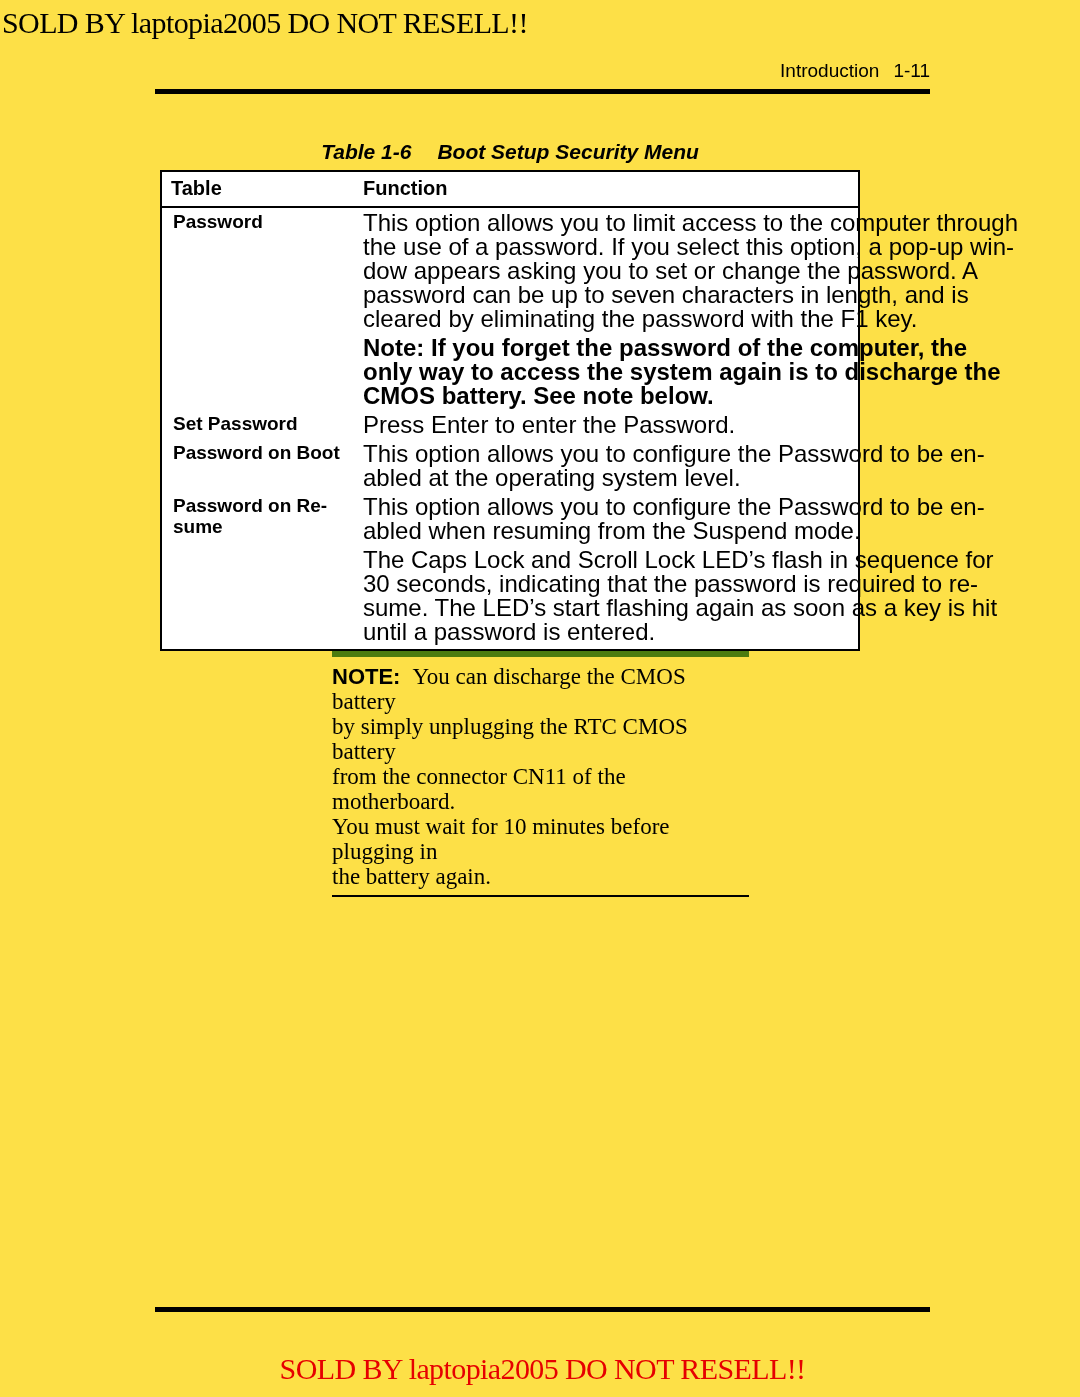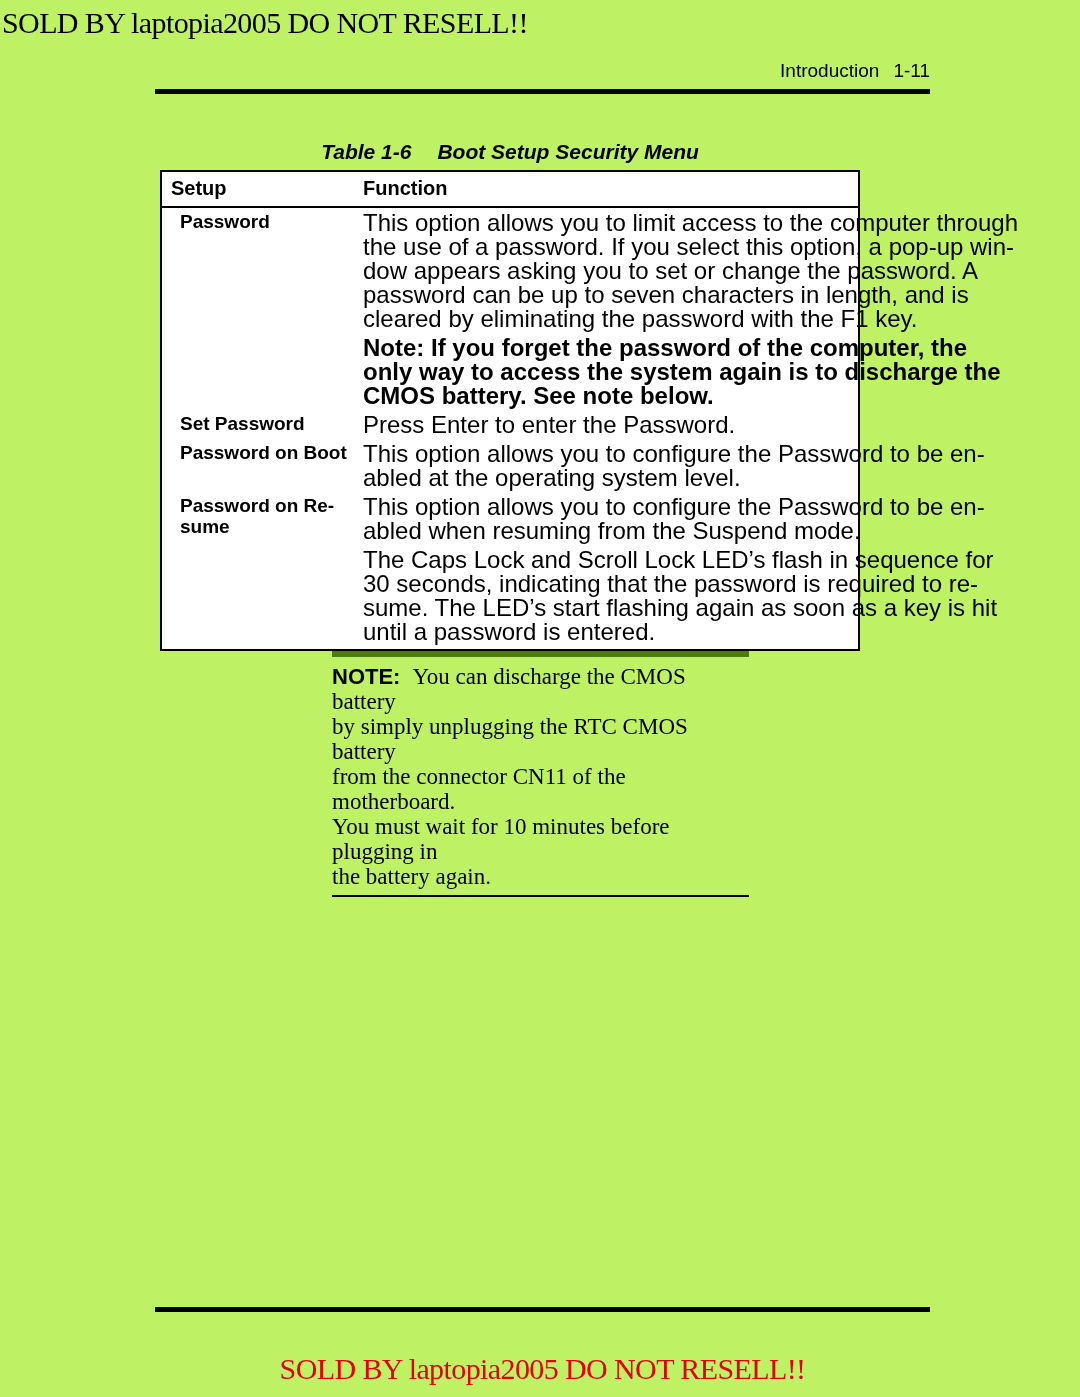--- a/index.html
+++ b/index.html
@@ -1,21 +1,21 @@
 <!DOCTYPE html>
 <html><head>
 <meta charset="utf-8">
 <style>
   * { margin:0; padding:0; box-sizing:border-box; }
   html,body { background:#888; }
   .page {
     position:relative;
     width:1080px; height:1397px;
     margin:0 auto;
-    background:#bef264;
+    background:#fde047;
     font-family:"Liberation Sans", sans-serif;
     color:#000;
     overflow:hidden;
   }
   
   .top-banner {
     position:absolute; left:2px; top:6px;
     font-family:"Liberation Serif", serif;
     font-size:30px; letter-spacing:-0.6px;
     white-space:pre;
@@ -59,21 +59,21 @@
     padding:5px 0 6px;
     font-size:20px; font-weight:bold; line-height:23px;
   }
   .th-item { padding-left:9px; }
   .tbody {
     padding:3px 0 5px;
     display:flex; flex-direction:column; gap:5px;
   }
   .trow { display:grid; grid-template-columns:201px 1fr; }
   .cell-item {
-    padding-left:18px;
+    padding-left:11px;
     font-weight:bold; font-size:19px; line-height:21px;
     white-space:pre-line;
   }
   .cell-func { font-size:24px; line-height:24px; }
   .para { white-space:pre; margin:0 0 5px 0; }
   .para:last-child { margin-bottom:0; }
   .para.bold { font-weight:bold; }
   .key-bold { font-weight:normal; }
   
   .note-box {
@@ -103,21 +103,21 @@
   </div>
 
   <div class="rule rule-top"></div>
 
   <div class="table-title">
     <span class="title-prefix">Table 1-6</span><span class="title-name">Boot Setup Security Menu</span>
   </div>
 
   <div class="sec-table">
     <div class="thead">
-      <div class="th th-item">Setup</div>
+      <div class="th th-item">Table</div>
       <div class="th th-func">Function</div>
     </div>
     <div class="tbody">
 
       <div class="trow">
         <div class="cell-item">Password</div>
         <div class="cell-func">
           <p class="para">This option allows you to limit access to the computer through
 the use of a password. If you select this option, a pop-up win-
 dow appears asking you to set or change the password. A

